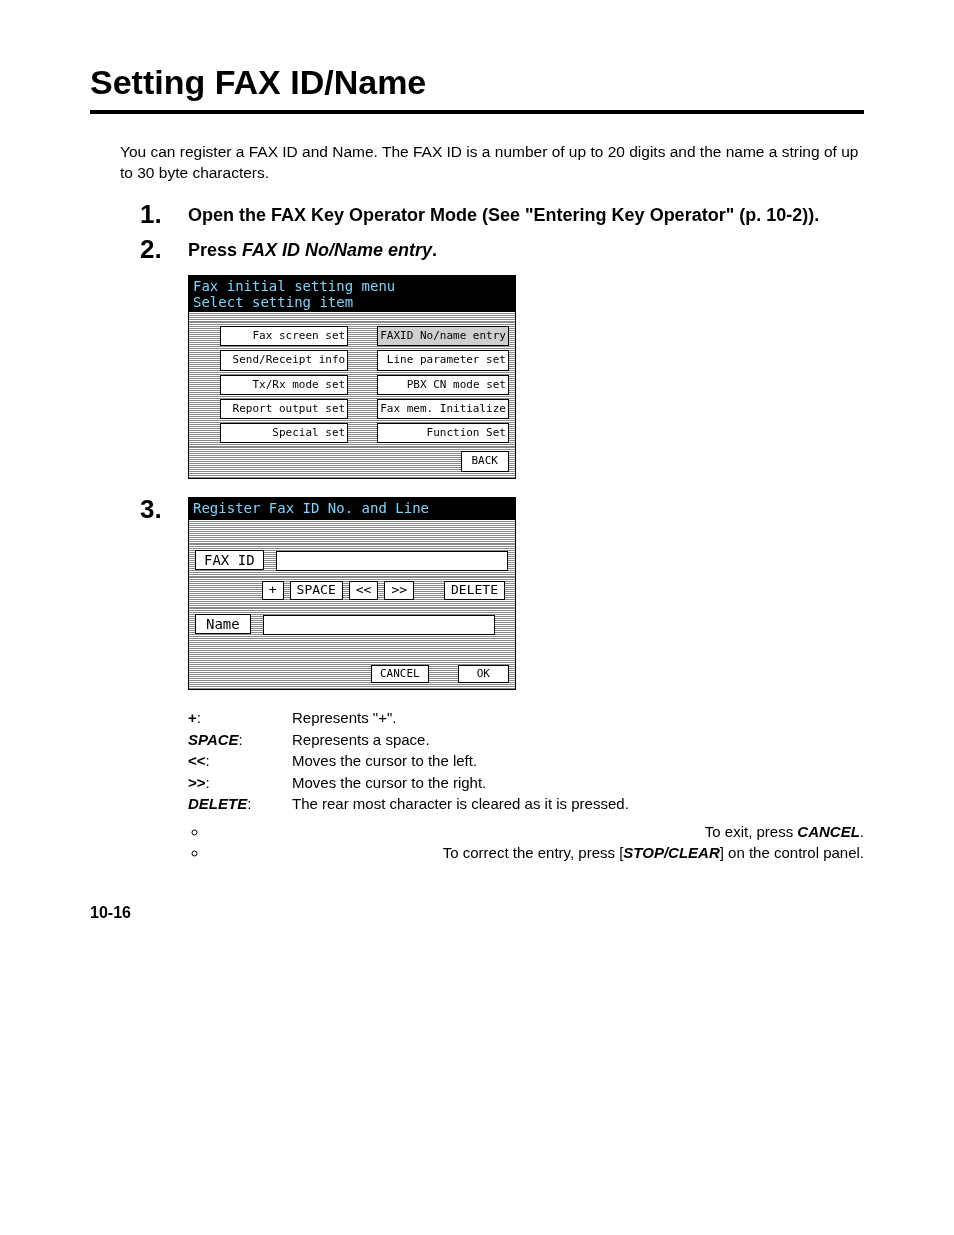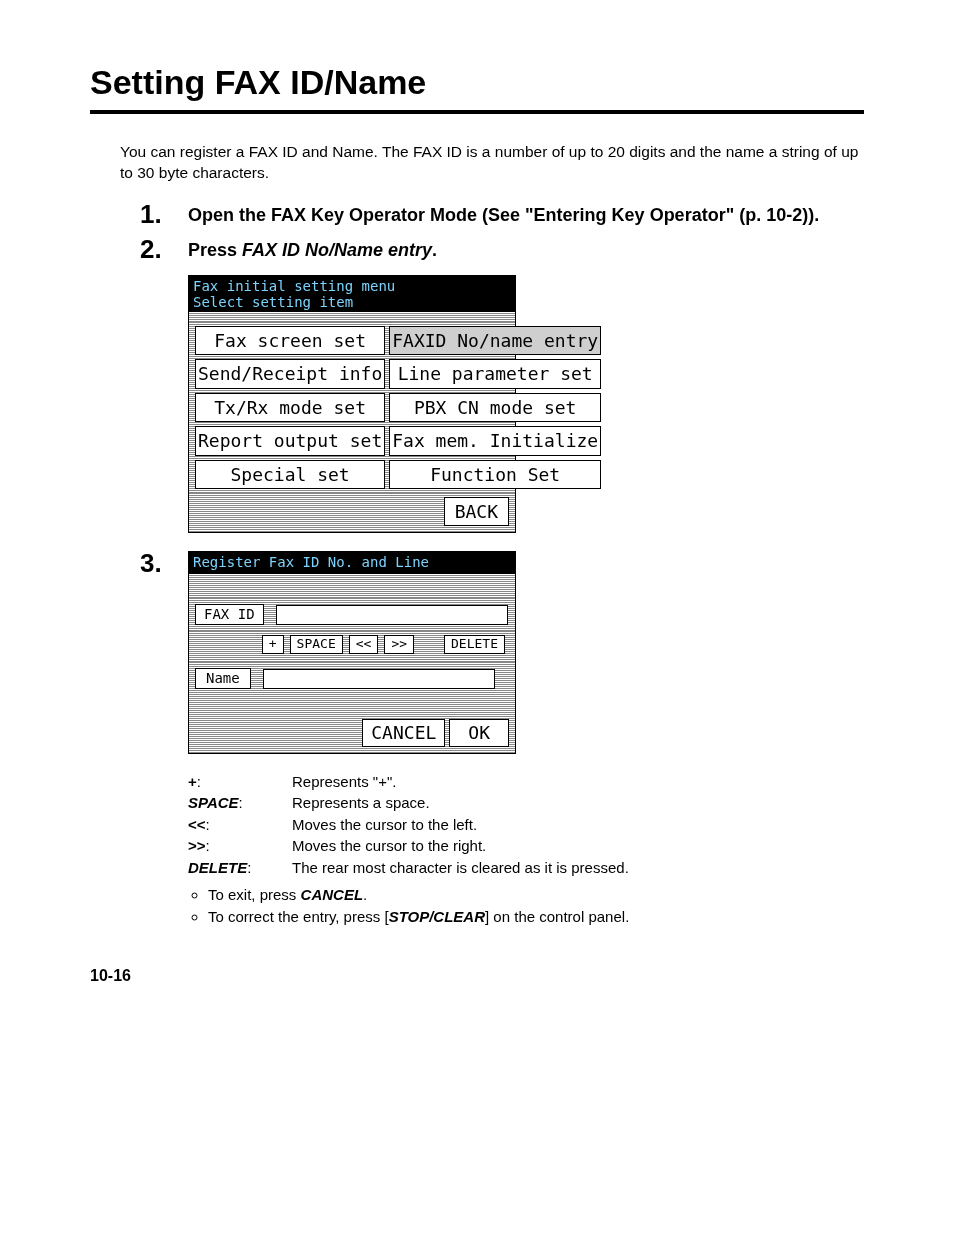--- a/index.html
+++ b/index.html
@@ -76,25 +76,26 @@
   .screen .gap { height: 10px; }
   .btn-grid {
     display: grid;
     grid-template-columns: 1fr 1fr;
     gap: 4px;
     padding: 4px 6px;
   }
   .btn {
     border: 1px solid #000;
     background: #fff;
-    text-align: center;
+    text-align: right;
     padding: 2px 2px;
     font-family: monospace;
-    font-size: 18px;
+    font-size: 11px;
     white-space: nowrap;
+    margin-left: 25px;
   }
   .btn.sel { background: #cfcfcf; }
   .footer-row {
     display: flex;
     justify-content: flex-end;
     padding: 4px 6px 6px 6px;
     gap: 4px;
   }
   .footer-row .btn { padding: 2px 10px; }
   
@@ -129,21 +130,21 @@
     padding: 0 6px;
     text-align: center;
   }
   
   .defs { margin: 6px 0 8px 0; }
   .defs .row { display: flex; margin-bottom: 2px; font-size: 15px; }
   .defs .term { width: 104px; }
   .defs .term b { font-weight: bold; }
   .defs .term i { font-style: italic; font-weight: bold; }
   .bullets { margin: 4px 0 0 0; padding-left: 20px; font-size: 15px; }
-  .bullets li { margin-bottom: 2px; }
+  .bullets li { margin-bottom: 2px; text-align: right; }
   .bullets b { font-weight: bold; font-style: italic; }
   .pagenum {
     font-weight: bold;
     font-size: 16px;
     margin-top: 40px;
   }
 </style>
 </head>
 <body>
 

